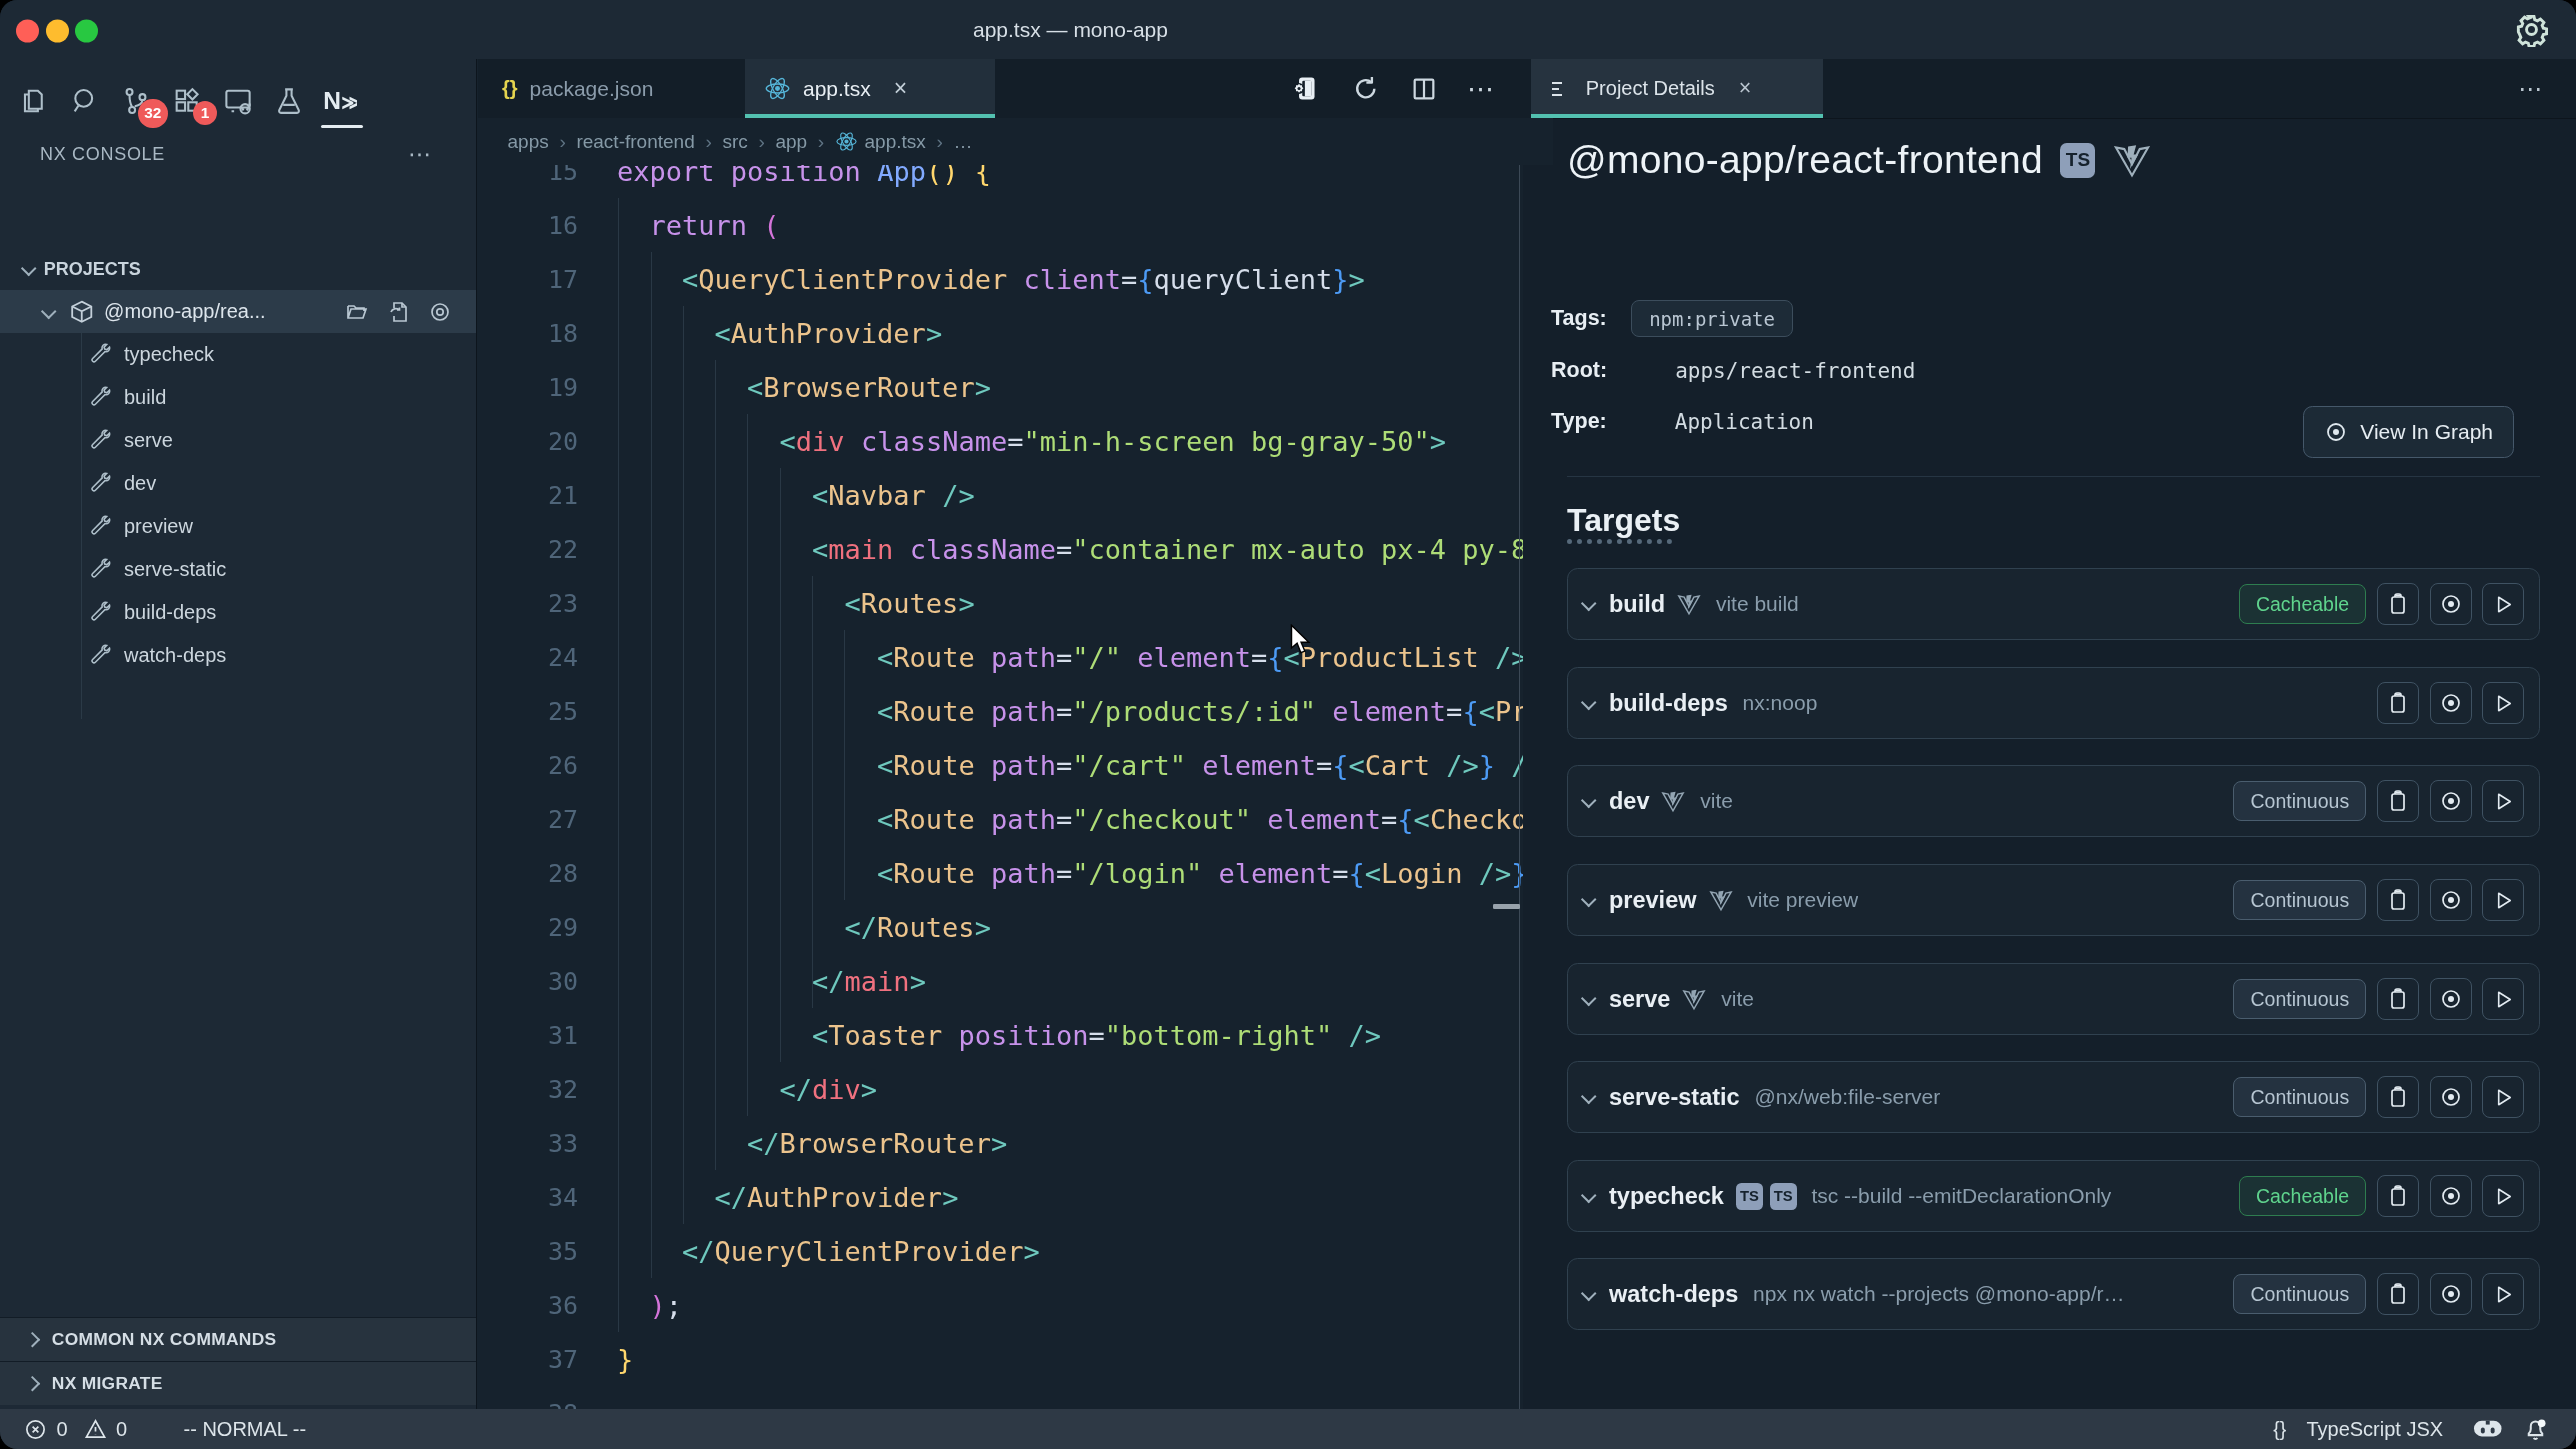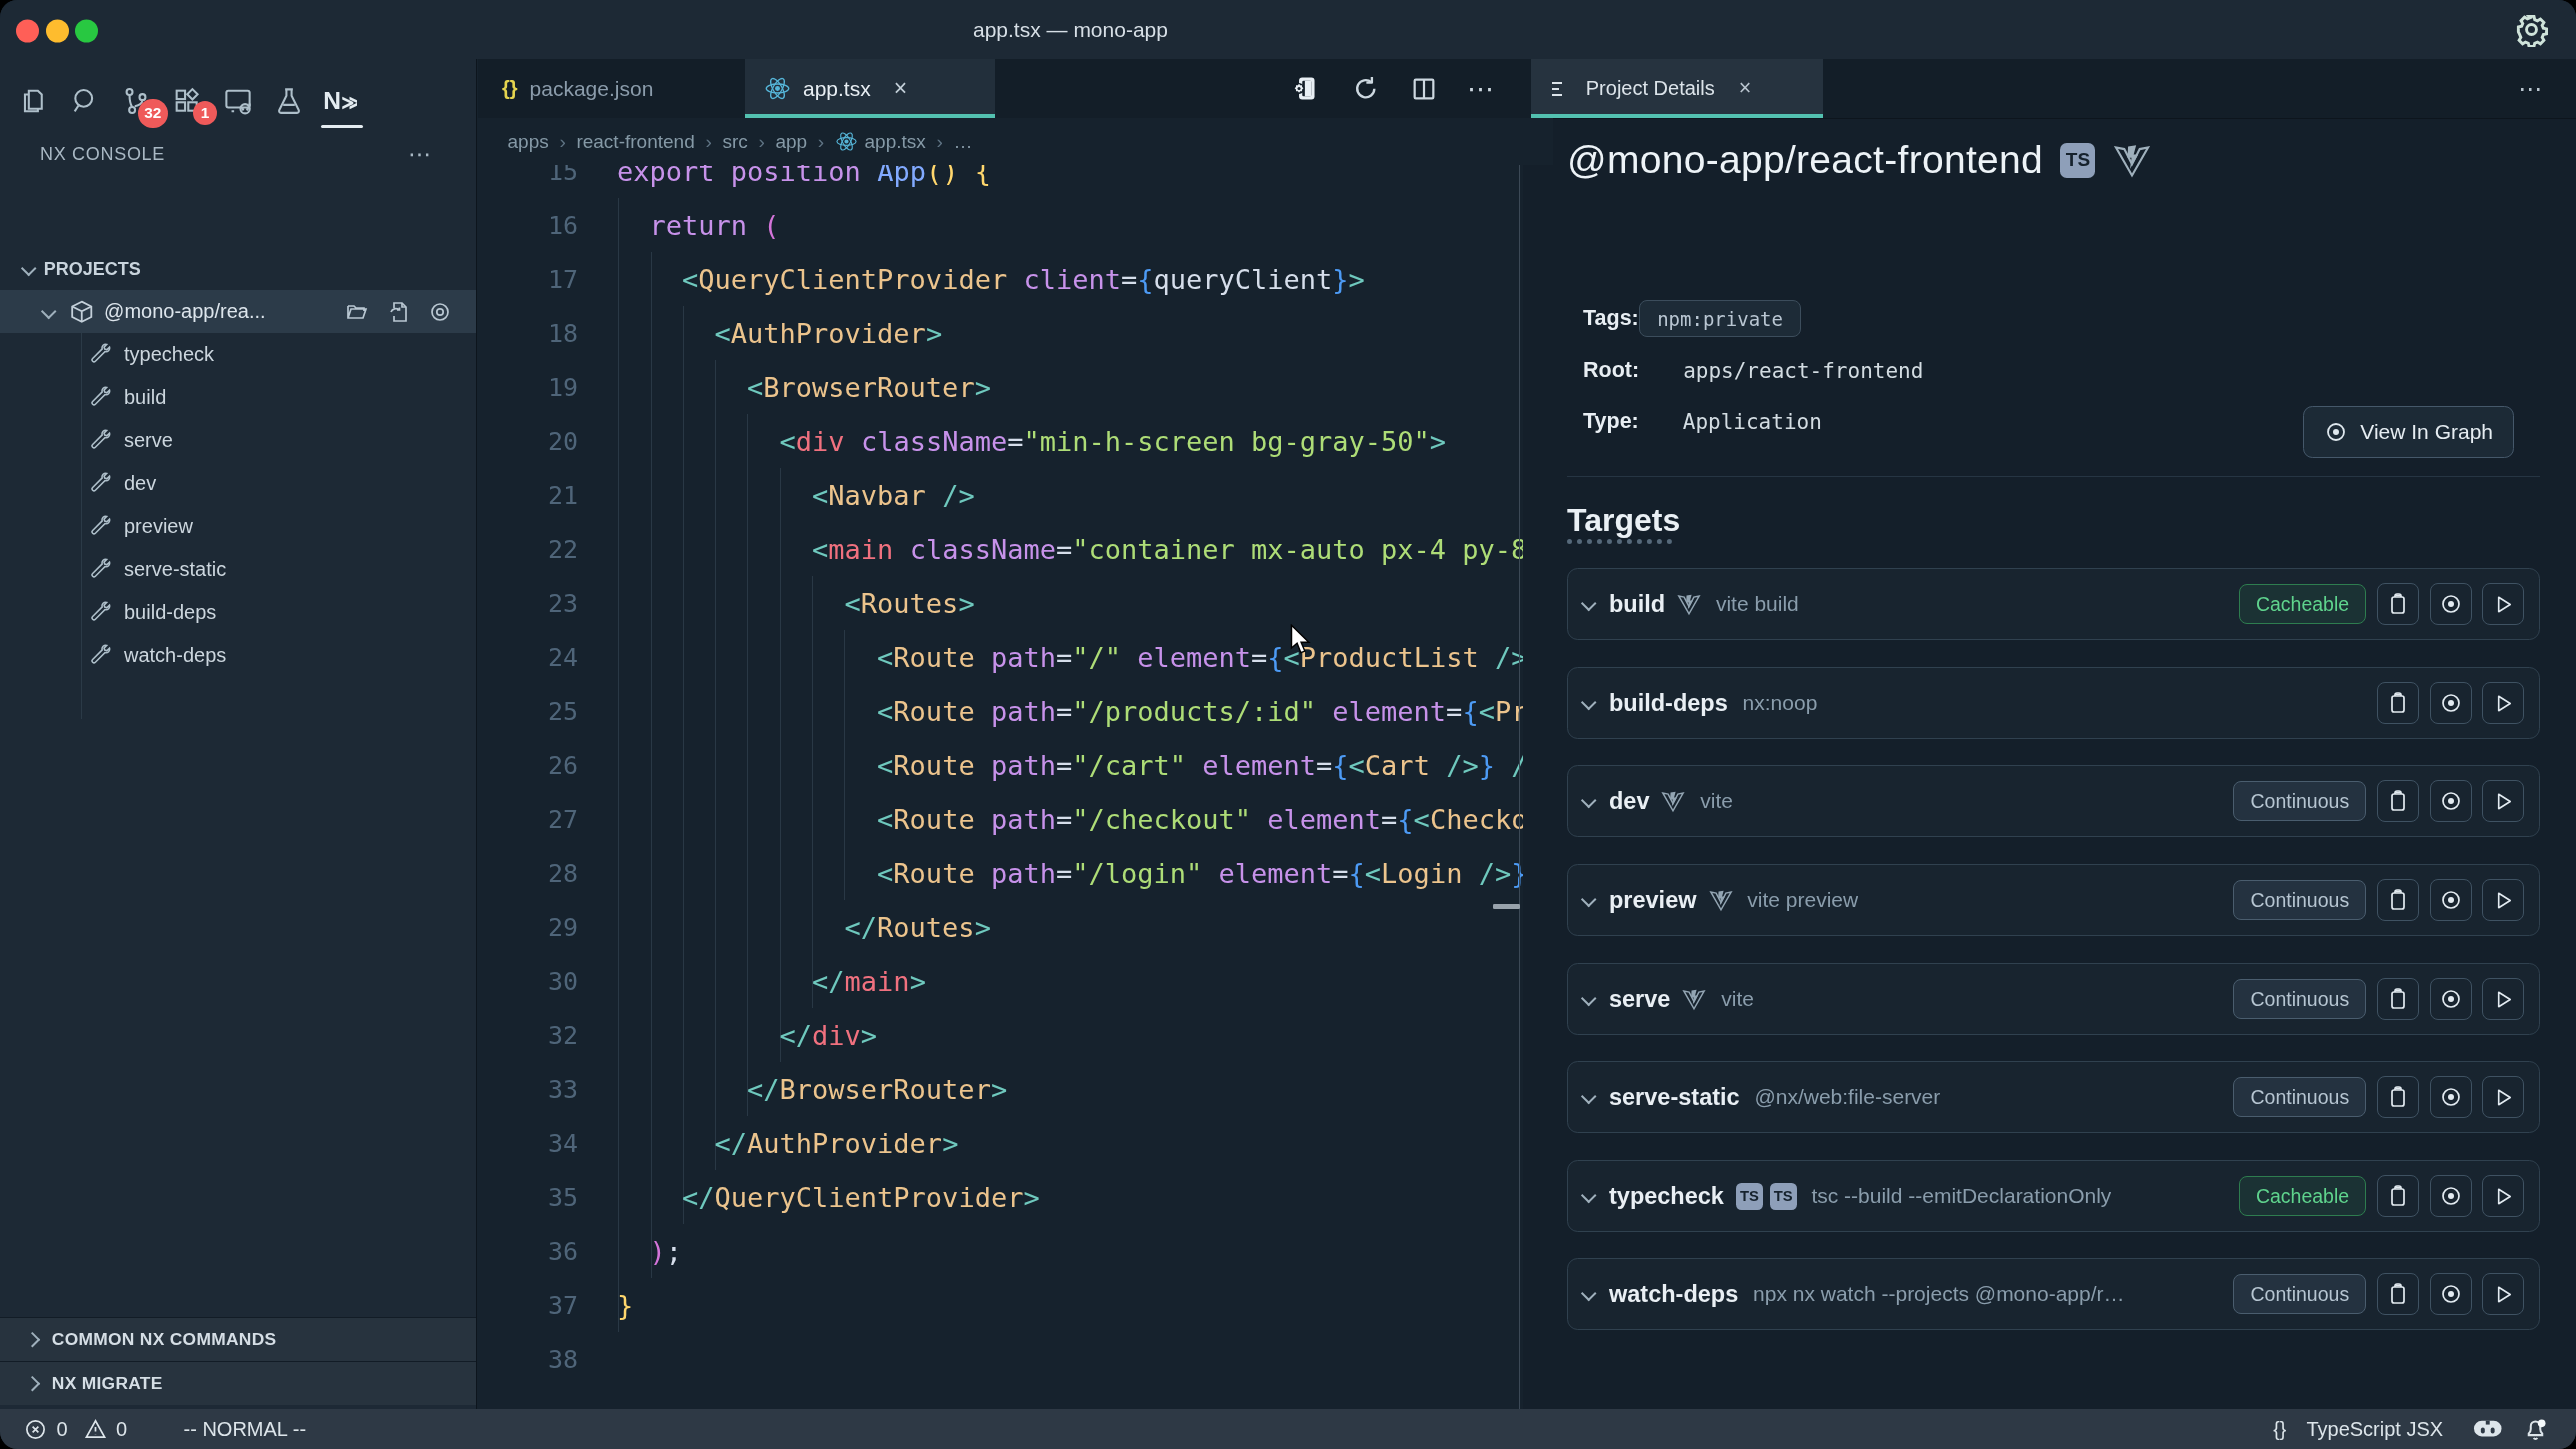--- a/index.html
+++ b/index.html
@@ -71,21 +71,21 @@
   .ptab{position:absolute;left:8px;top:0;height:59px;width:275px;background:#26333f;display:flex;align-items:center;padding-left:17.4px;}
   .ptab .lbl{color:#dce4ea;font-size:20px;margin-left:13.4px;}
   .ptab .close{margin-left:24px;color:#b9c5cf;font-size:21.5px;}
   .ptab .underline{position:absolute;left:0;bottom:0;width:100%;height:4px;background:#53c1b0;}
   .panel-dots{position:absolute;right:31px;top:29.5px;transform:translateY(-50%);color:#b9c5cf;font-size:24px;letter-spacing:2.7px;}
   .p-title-row{position:absolute;left:44px;top:79px;display:flex;align-items:center;gap:17.4px;}
   .p-title{color:#edf3f7;font-size:39px;font-weight:500;letter-spacing:0.3px;}
   .ts-badge{display:inline-flex;align-items:center;justify-content:center;background:#8e9fb9;color:#16222d;font-weight:700;border-radius:6.7px;}
   .ts-badge.big{width:35px;height:35px;font-size:19px;}
   .ts-badge.small{width:27px;height:27px;font-size:14.8px;border-radius:5.4px;}
-  .kv{position:absolute;left:60px;display:flex;align-items:center;gap:0;}
+  .kv{position:absolute;left:28px;display:flex;align-items:center;gap:24px;}
   .kv .k{color:#e8eef3;font-size:21.5px;font-weight:700;}
   .kv .v{color:#d3dce2;font-size:21px;font-family:"DejaVu Sans Mono",monospace;margin-left:44px;}
   .chip{display:inline-flex;align-items:center;padding:6.7px 17.4px;border:1.3px solid #3c4d5c;background:#1d2b37;border-radius:8px;color:#b9c6d2;font-size:19px;font-family:"DejaVu Sans Mono",monospace;}
   .vig-btn{position:absolute;right:62px;top:347px;height:50px;display:flex;align-items:center;gap:12px;padding:0 20px;border:1.3px solid #45586a;border-radius:9.4px;background:#1c2a36;color:#e6edf2;font-size:21px;}
   .divider{position:absolute;left:44px;top:417px;width:973px;height:1.3px;background:#263543;}
   .targets-h{position:absolute;left:44px;top:443px;color:#eaf0f5;font-size:32px;font-weight:600;}
   .targets-dots{position:absolute;left:44px;top:480px;width:105px;border-bottom:5.4px dotted #56697a;}
   .card{position:absolute;left:44px;width:973px;height:72px;border:1.3px solid #30414f;background:#18242f;border-radius:10.7px;display:flex;align-items:center;padding:0 14.8px;box-sizing:border-box;}
   .card .nm{color:#e9eff4;font-size:23.5px;font-weight:700;margin-left:14.8px;white-space:nowrap;}
   .card .cmd{color:#8a9dac;font-size:21px;margin-left:14.8px;white-space:nowrap;overflow:hidden;}
@@ -316,20 +316,21 @@
         <div class="code-line"><span class="ln">21</span><span class="lc"><span class="tk-pl">            </span><span class="tk-tp">&lt;</span><span class="tk-cm">Navbar</span><span class="tk-pl"> </span><span class="tk-tp">/&gt;</span></span></div>
         <div class="code-line"><span class="ln">22</span><span class="lc"><span class="tk-pl">            </span><span class="tk-tp">&lt;</span><span class="tk-ht">main</span><span class="tk-pl"> </span><span class="tk-at">className</span><span class="tk-eq">=</span><span class="tk-st">"container mx-auto px-4 py-8</span></span></div>
         <div class="code-line"><span class="ln">23</span><span class="lc"><span class="tk-pl">              </span><span class="tk-tp">&lt;</span><span class="tk-cm">Routes</span><span class="tk-tp">&gt;</span></span></div>
         <div class="code-line"><span class="ln">24</span><span class="lc"><span class="tk-pl">                </span><span class="tk-tp">&lt;</span><span class="tk-cm">Route</span><span class="tk-pl"> </span><span class="tk-at">path</span><span class="tk-eq">=</span><span class="tk-st">"/"</span><span class="tk-pl"> </span><span class="tk-at">element</span><span class="tk-eq">=</span><span class="tk-jb">{</span><span class="tk-tp">&lt;</span><span class="tk-cm">ProductList</span><span class="tk-pl"> </span><span class="tk-tp">/&gt;</span></span></div>
         <div class="code-line"><span class="ln">25</span><span class="lc"><span class="tk-pl">                </span><span class="tk-tp">&lt;</span><span class="tk-cm">Route</span><span class="tk-pl"> </span><span class="tk-at">path</span><span class="tk-eq">=</span><span class="tk-st">"/products/:id"</span><span class="tk-pl"> </span><span class="tk-at">element</span><span class="tk-eq">=</span><span class="tk-jb">{</span><span class="tk-tp">&lt;</span><span class="tk-cm">Pr</span></span></div>
         <div class="code-line"><span class="ln">26</span><span class="lc"><span class="tk-pl">                </span><span class="tk-tp">&lt;</span><span class="tk-cm">Route</span><span class="tk-pl"> </span><span class="tk-at">path</span><span class="tk-eq">=</span><span class="tk-st">"/cart"</span><span class="tk-pl"> </span><span class="tk-at">element</span><span class="tk-eq">=</span><span class="tk-jb">{</span><span class="tk-tp">&lt;</span><span class="tk-cm">Cart</span><span class="tk-pl"> </span><span class="tk-tp">/&gt;</span><span class="tk-jb">}</span><span class="tk-pl"> </span><span class="tk-tp">/</span></span></div>
         <div class="code-line"><span class="ln">27</span><span class="lc"><span class="tk-pl">                </span><span class="tk-tp">&lt;</span><span class="tk-cm">Route</span><span class="tk-pl"> </span><span class="tk-at">path</span><span class="tk-eq">=</span><span class="tk-st">"/checkout"</span><span class="tk-pl"> </span><span class="tk-at">element</span><span class="tk-eq">=</span><span class="tk-jb">{</span><span class="tk-tp">&lt;</span><span class="tk-cm">Checko</span></span></div>
         <div class="code-line"><span class="ln">28</span><span class="lc"><span class="tk-pl">                </span><span class="tk-tp">&lt;</span><span class="tk-cm">Route</span><span class="tk-pl"> </span><span class="tk-at">path</span><span class="tk-eq">=</span><span class="tk-st">"/login"</span><span class="tk-pl"> </span><span class="tk-at">element</span><span class="tk-eq">=</span><span class="tk-jb">{</span><span class="tk-tp">&lt;</span><span class="tk-cm">Login</span><span class="tk-pl"> </span><span class="tk-tp">/&gt;</span><span class="tk-jb">}</span></span></div>
         <div class="code-line"><span class="ln">29</span><span class="lc"><span class="tk-pl">              </span><span class="tk-tp">&lt;/</span><span class="tk-cm">Routes</span><span class="tk-tp">&gt;</span></span></div>
         <div class="code-line"><span class="ln">30</span><span class="lc"><span class="tk-pl">            </span><span class="tk-tp">&lt;/</span><span class="tk-ht">main</span><span class="tk-tp">&gt;</span></span></div>
+        <div class="code-line"><span class="ln">31</span><span class="lc"><span class="tk-pl">            </span><span class="tk-tp">&lt;</span><span class="tk-cm">Toaster</span><span class="tk-pl"> </span><span class="tk-at">position</span><span class="tk-eq">=</span><span class="tk-st">"bottom-right"</span><span class="tk-pl"> </span><span class="tk-tp">/&gt;</span></span></div>
         <div class="code-line"><span class="ln">32</span><span class="lc"><span class="tk-pl">          </span><span class="tk-tp">&lt;/</span><span class="tk-ht">div</span><span class="tk-tp">&gt;</span></span></div>
         <div class="code-line"><span class="ln">33</span><span class="lc"><span class="tk-pl">        </span><span class="tk-tp">&lt;/</span><span class="tk-cm">BrowserRouter</span><span class="tk-tp">&gt;</span></span></div>
         <div class="code-line"><span class="ln">34</span><span class="lc"><span class="tk-pl">      </span><span class="tk-tp">&lt;/</span><span class="tk-cm">AuthProvider</span><span class="tk-tp">&gt;</span></span></div>
         <div class="code-line"><span class="ln">35</span><span class="lc"><span class="tk-pl">    </span><span class="tk-tp">&lt;/</span><span class="tk-cm">QueryClientProvider</span><span class="tk-tp">&gt;</span></span></div>
         <div class="code-line"><span class="ln">36</span><span class="lc"><span class="tk-pl">  </span><span class="tk-b2">)</span><span class="tk-pl">;</span></span></div>
         <div class="code-line"><span class="ln">37</span><span class="lc"><span class="tk-b1">}</span></span></div>
         <div class="code-line"><span class="ln">38</span><span class="lc"></span></div>
       </div>
   <div class="ruler-line"></div>
   <div class="cursor-mark"></div>

